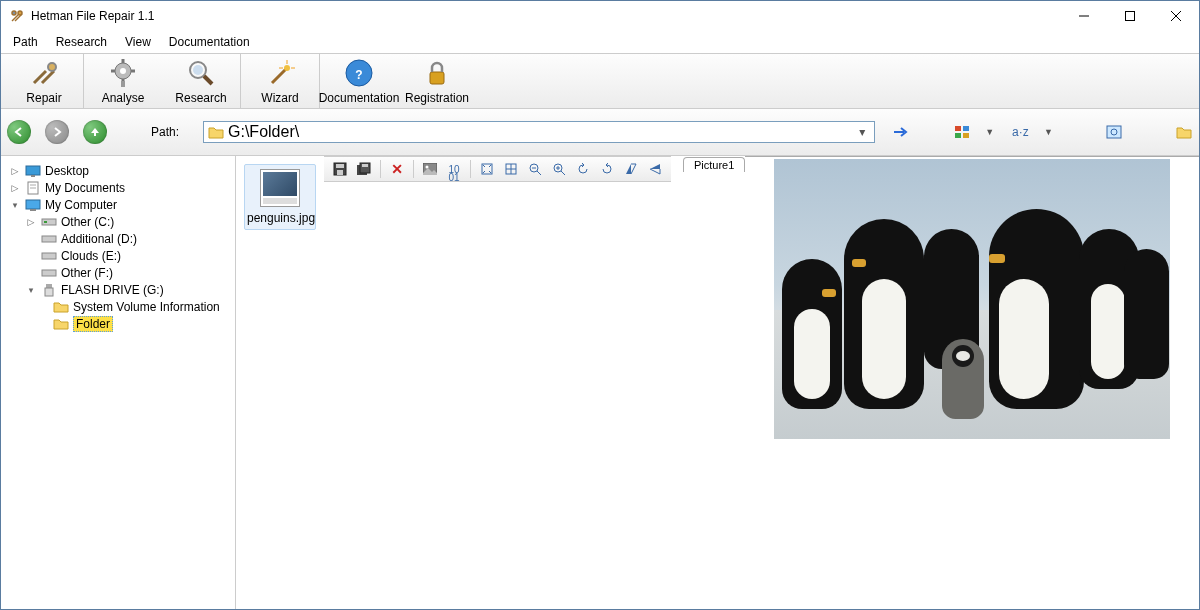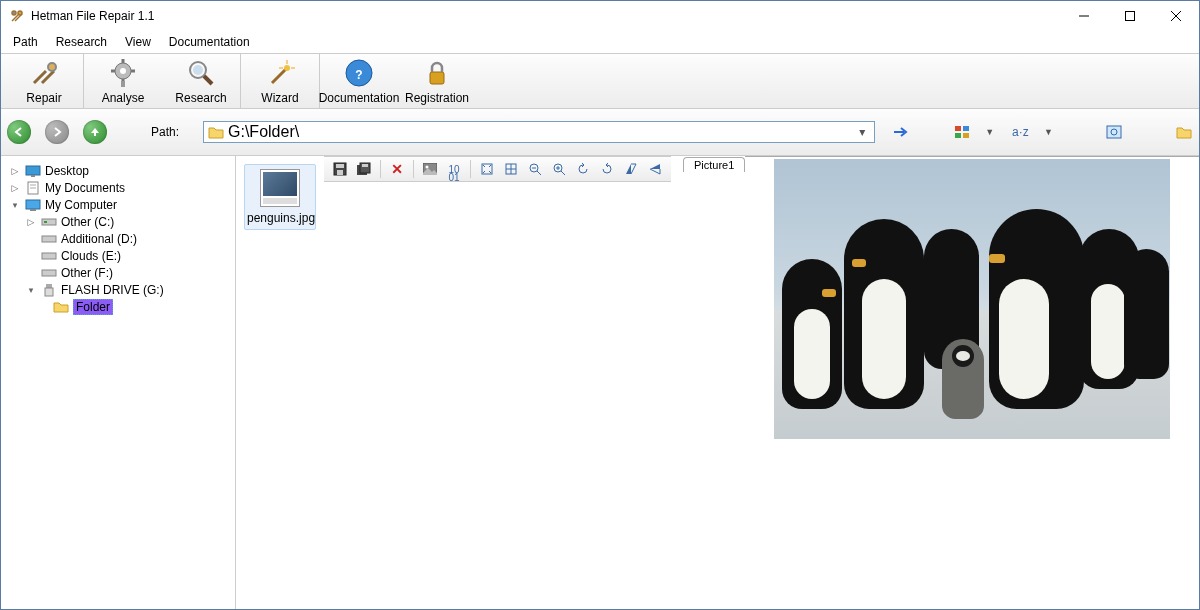--- a/index.html
+++ b/index.html
@@ -19,21 +19,21 @@
 .nav-btn { width: 24px; height: 24px; border-radius: 50%; display:flex; align-items:center; justify-content:center; background: radial-gradient(circle at 30% 30%, #7fc97f, #2a8a2a); box-shadow: inset 0 0 2px rgba(0,0,0,.4); cursor:default;}
 .nav-btn.disabled { background: radial-gradient(circle at 30% 30%, #bbb, #888); }
 .path-label { margin: 0 10px 0 30px; }
 .path-input { flex: 1; height: 22px; border: 1px solid #7a9ebd; background: #fff; display: flex; align-items: center; padding: 0 4px; gap: 4px; }
 .path-input input { border: none; outline: none; flex: 1; font-size: 16px; }
 .path-dd { width: 16px; text-align: center; color: #555; }
 .nav-icon { width: 22px; height: 22px; display:flex; align-items:center; justify-content:flex-end; cursor:default; border:1px solid transparent; }
 .body { flex: 1; display: flex; min-height: 0; }
 .tree { width: 235px; border-right: 1px solid #ccc; padding: 6px 4px; overflow: auto; }
 .tree-item { display: flex; align-items: center; gap: 4px; height: 17px; cursor: default; white-space: nowrap; }
-.tree-item.sel span.lbl { background: #8b5cf6; border: 1px dotted #5a9de0; padding: 0 2px; }
+.tree-item.sel span.lbl { background: #fde047; border: 1px dotted #5a9de0; padding: 0 2px; }
 .tree-chev { width: 12px; color: #666; font-size: 9px; display:inline-block; text-align:center; }
 .tree-ico { width: 16px; height: 14px; display:flex; align-items:center; justify-content:center; }
 .content { flex: 1; display: flex; flex-direction: row; min-width: 0; }
 .file-pane { height: 110px; padding: 8px; display:flex; align-items:flex-start; }
 .file-thumb { width: 72px; text-align: center; border: 1px solid #b8d6f2; background: #e8f1fb; padding: 4px 2px; border-radius: 2px; }
 .file-thumb .thumb-img { width: 40px; height: 38px; margin: 0 auto 4px; background: #fff; border:1px solid #999; position:relative; }
 .file-thumb .thumb-img::before { content:""; position:absolute; top:2px; left:2px; right:2px; bottom:10px; background: linear-gradient(135deg,#5b7a99,#2f4a66); }
 .file-thumb .thumb-img::after { content:""; position:absolute; bottom:2px; left:2px; right:2px; height:6px; background:#ddd; }
 .preview-tools { height: 26px; border-top: 1px solid #ccc; border-bottom: 1px solid #ccc; background: linear-gradient(#fdfdfd,#ececec); display:flex; align-items:center; padding: 0 6px; gap: 4px; }
 .pt-btn { width: 20px; height: 20px; display:flex; align-items:center; justify-content:center; cursor:default; font-size:14px; color:#4a6a9a; }
@@ -308,20 +308,28 @@
     <div class="tree-item" style="padding-left:20px">
         <span class="tree-chev">▾</span>
         <span class="tree-ico">
           <svg width="14" height="14">
             <rect x="4" y="1" width="6" height="4" fill="#aaa"></rect>
             <rect x="3" y="5" width="8" height="8" fill="#ddd" stroke="#888"></rect>
           </svg>
         </span>
         <span class="lbl">FLASH DRIVE (G:)</span>
       </div>
+    <div class="tree-item" style="padding-left:48px">
+        <span class="tree-ico">
+          <svg width="16" height="12">
+            <path d="M1 2 h5 l2 2 h7 v7 h-14 z" fill="#f7d56a" stroke="#caa22a"></path>
+          </svg>
+        </span>
+        <span class="lbl">System Volume Information</span>
+      </div>
     <div class="tree-item sel" style="padding-left:48px">
         <span class="tree-ico">
           <svg width="16" height="12">
             <path d="M1 2 h5 l2 2 h7 v7 h-14 z" fill="#f7d56a" stroke="#caa22a"></path>
           </svg>
         </span>
         <span class="lbl">Folder</span>
       </div>
   </div>
 

